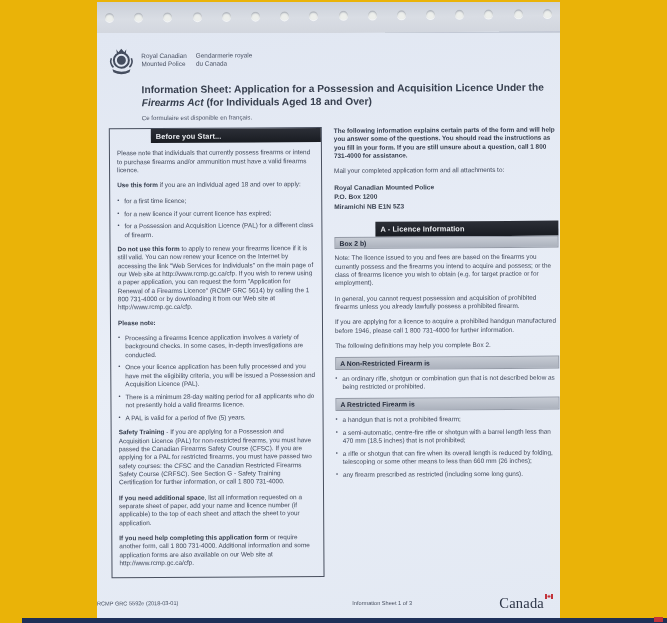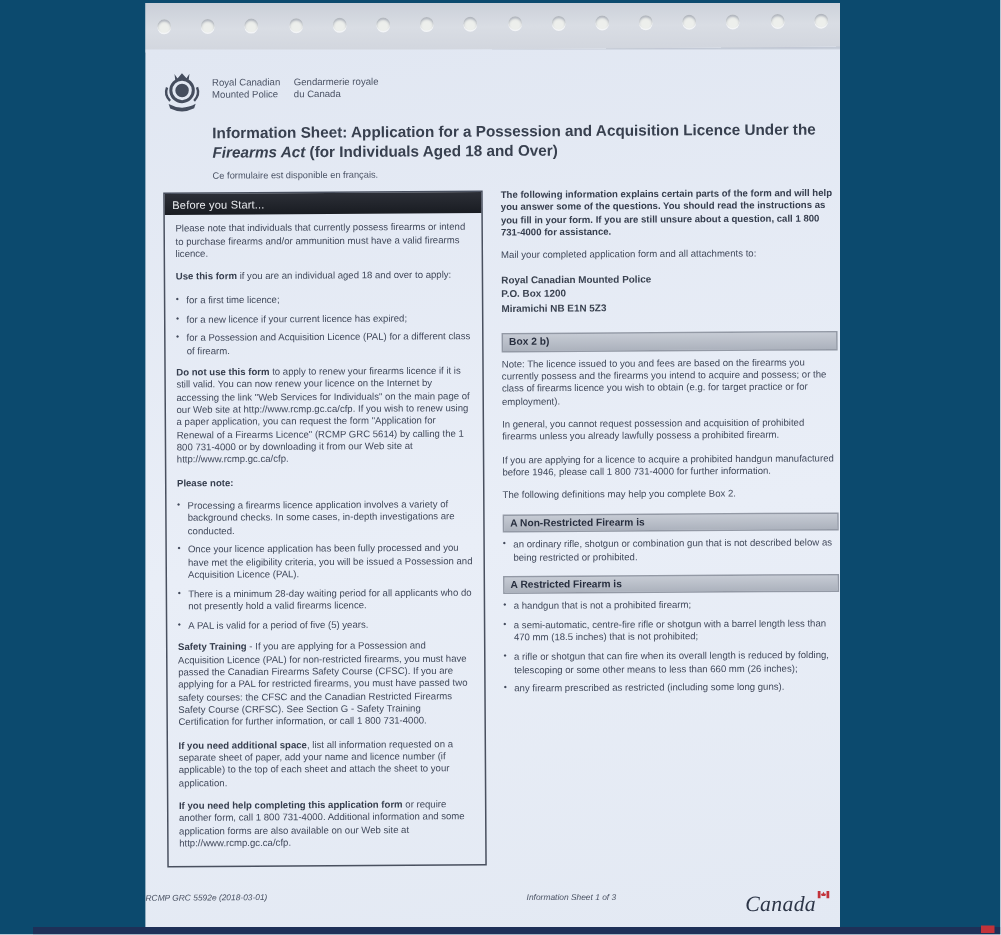--- a/index.html
+++ b/index.html
@@ -1,17 +1,17 @@
 <!DOCTYPE html>
 <html><head>
 <meta charset="utf-8">
 <style>
   * { box-sizing: border-box; margin: 0; padding: 0; }
   body { font-family: "Liberation Sans", sans-serif; background: #ffffff; }
-  .stage { position: relative; width: 667px; height: 623px; background: #0c4a6e; overflow: hidden; }
+  .stage { position: relative; width: 667px; height: 623px; background: #eab308; overflow: hidden; }
 
   
   .photo { position: absolute; left: 97px; top: 2px; width: 463px; height: 616px;
            background: #dfe5ef; overflow: hidden; }
 
   
   .strip { position: absolute; top: -3px; left: -6px; right: -6px; height: 34px;
            background: linear-gradient(#c9ced7, #d9dde4 55%, #d2d6de);
            transform: rotate(-0.5deg);
            box-shadow: 0 2px 3px rgba(90,100,120,.25); }
@@ -35,37 +35,37 @@
   .subtitle { margin-top: 4px; margin-left: 33px; font-size: 6.2px; color: #4a5264; }
 
   .columns { display: flex; margin-top: 7px; }
   .col-left { width: 213px; flex: none; }
   .col-right { width: 224px; flex: none; margin-left: 12px; }
 
   .startbox { border: 1px solid #49505f; }
   .startbox-content { padding: 6px 7px 3px 7px; }
 
   .bar-dark { background: linear-gradient(#2c2f37, #191c22); color: #e9ebef;
-              font-weight: normal; font-size: 7.4px; padding: 3px 5px 2.5px; letter-spacing: .1px; }
+              font-weight: bold; font-size: 7.4px; padding: 3px 5px 2.5px; letter-spacing: .1px; margin-left: 41px; }
   .bar-gray { background: linear-gradient(#c6cbd4, #acb2bd); color: #272e3e;
               font-weight: bold; font-size: 6.8px; padding: 2px 4px 1.5px;
               border: 1px solid #9399a5; margin: 7px 0 5px; }
   .col-right .bar-dark { margin-top: 8px; }
   .col-right .bar-dark + .bar-gray { margin-top: 0; }
 
   .para { font-size: 6.4px; line-height: 1.3; margin: 0 0 7px; }
   .b { font-weight: bold; color: #353d4d; }
   .i { font-style: italic; }
   ul.bullets { list-style: none; margin: 0 0 6px; }
   ul.bullets li { display: flex; font-size: 6.4px; line-height: 1.3; margin: 0 0 4.5px; }
   ul.bullets .marker { flex: none; width: 7px; font-size: 6px; }
   .address { font-weight: bold; font-size: 6.6px; line-height: 1.5; margin: 0 0 10px; color: #39414f; }
 
   .page-footer { position: absolute; left: 0; right: 7px; bottom: 8px;
-                 display: flex; align-items: flex-start; font-size: 5.6px; color: #4a5263; font-style: italic; }
+                 display: flex; align-items: center; font-size: 5.6px; color: #4a5263; }
   .form-number { width: 168px; transform: rotate(-0.4deg); }
   .sheet-label { flex: 1; text-align: center; }
   .wordmark { position: relative; font-family: "Liberation Serif", serif;
               font-size: 14.5px; color: #2c3547; letter-spacing: .2px; padding-right: 9px; line-height: 1; }
   .wordmark svg { position: absolute; top: -2px; right: 0; }
 
   
   .navy-strip { position: absolute; left: 22px; right: 0; bottom: 0; height: 5px; background: #1e3058; }
   .red-mark { position: absolute; right: 4px; bottom: 1px; width: 9px; height: 5px; background: #c2333a; }
 </style>
@@ -170,20 +170,21 @@
             </div>
           </div>
           <div class="col-right" id="right-blocks">
               <p class="para"><span class="b">The following information explains certain parts of the form and will help you answer some of the questions. You should read the instructions as you fill in your form. If you are still unsure about a question, call 1 800 731-4000 for assistance.</span></p>
               <p class="para"><span>Mail your completed application form and all attachments to:</span></p>
               <div class="address">
                 <div>Royal Canadian Mounted Police</div>
                 <div>P.O. Box 1200</div>
                 <div>Miramichi NB  E1N 5Z3</div>
               </div>
+              <div class="bar-dark">A - Licence Information</div>
               <div class="bar-gray">Box 2 b)</div>
               <p class="para"><span>Note: The licence issued to you and fees are based on the firearms you currently possess and the firearms you intend to acquire and possess; or the class of firearms licence you wish to obtain (e.g. for target practice or for employment).</span></p>
               <p class="para"><span>In general, you cannot request possession and acquisition of prohibited firearms unless you already lawfully possess a prohibited firearm.</span></p>
               <p class="para"><span>If you are applying for a licence to acquire a prohibited handgun manufactured before 1946, please call 1 800 731-4000 for further information.</span></p>
               <p class="para"><span>The following definitions may help you complete Box 2.</span></p>
               <div class="bar-gray">A Non-Restricted Firearm is</div>
               <ul class="bullets">
                 <li>
                   <span class="marker">•</span>
                   <span><span>an ordinary rifle, shotgun or combination gun that is not described below as being restricted or prohibited.</span></span>

